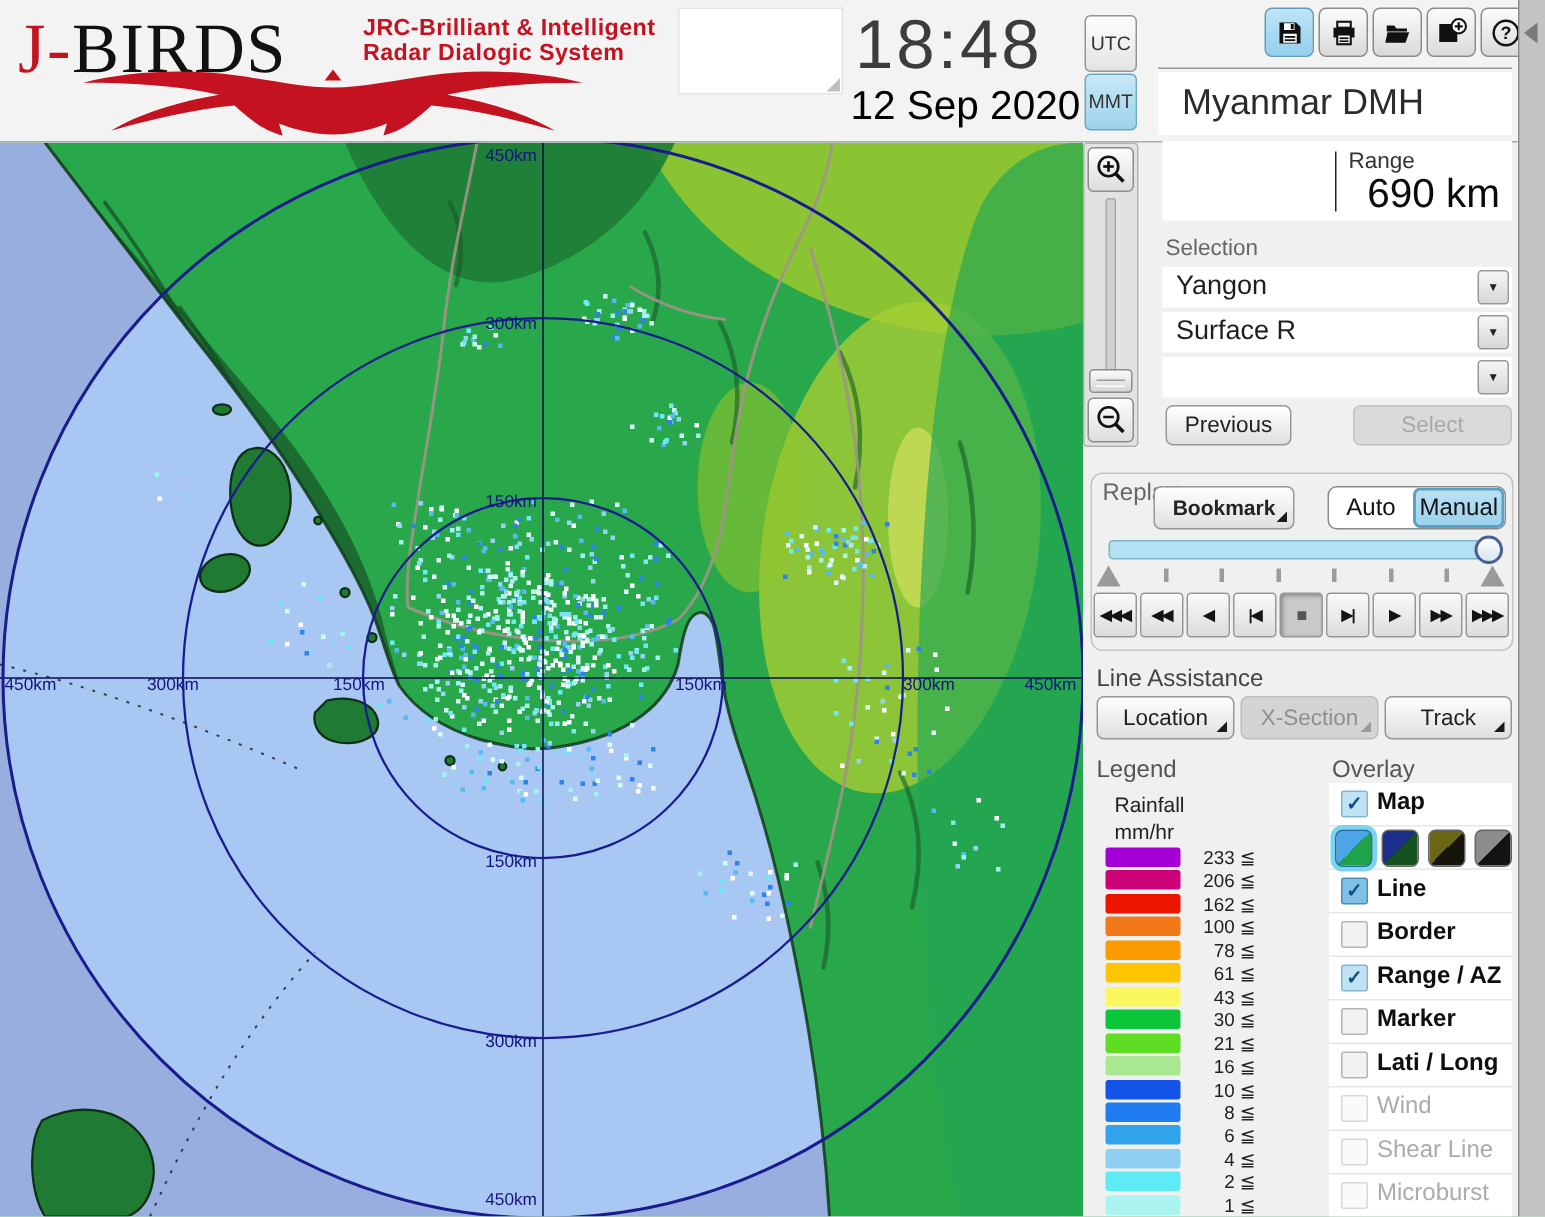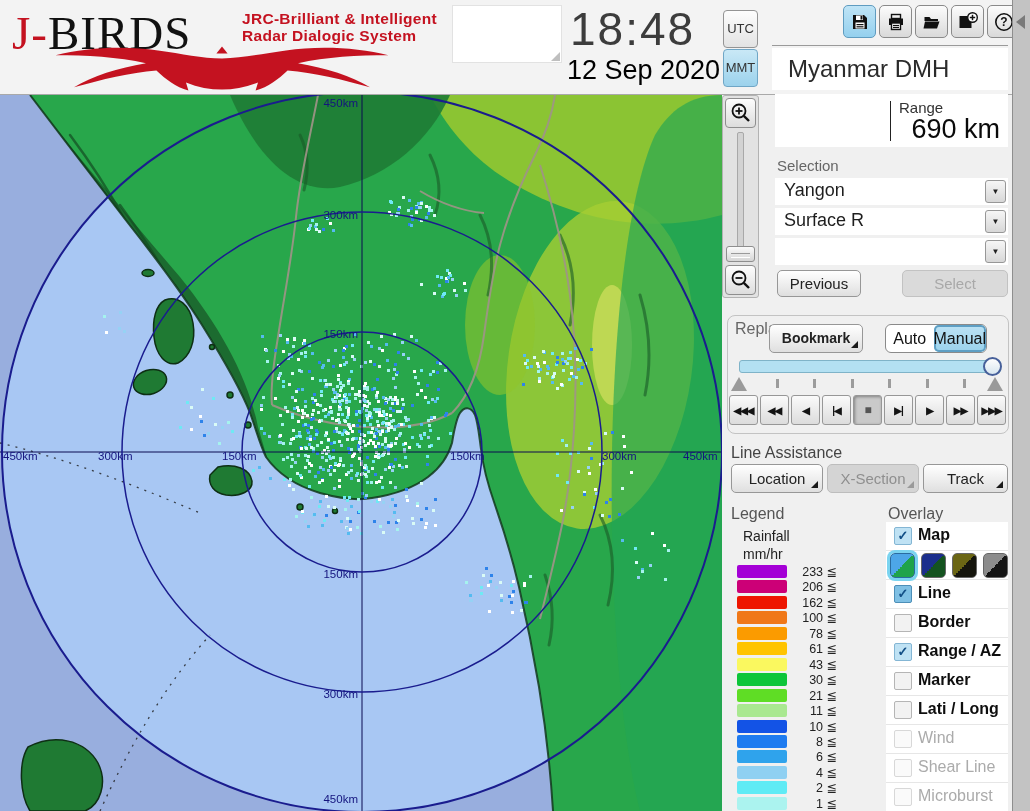--- a/index.html
+++ b/index.html
@@ -51,21 +51,21 @@
   #btn-select { left:902px; top:270px; width:106px; height:27px; line-height:25px;
       background:#DADADA; border-color:#C2C2C2; color:#A8A8A8; cursor:default; }
 
   
   #replay-group { left:727px; top:315px; width:282px; height:119px; border:1px solid #C3C3C3; border-radius:8px; }
   #replay-label { left:735px; top:320px; font-size:16px; color:#666; }
   #btn-bookmark { left:769px; top:324px; width:94px; height:29px; line-height:27px; font-size:14px; font-weight:bold; }
   .corner-tri { position:absolute; right:4px; bottom:4px; width:0; height:0;
       border-left:7px solid transparent; border-bottom:7px solid #1A1A1A; }
   .corner-tri.dim { border-bottom-color:#9A9A9A; }
-  #automanual { left:885px; top:324px; width:102px; height:29px; border:1px solid #8A8A8A; border-radius:6px;
+  #automanual { left:885px; top:324px; width:119px; height:29px; border:1px solid #8A8A8A; border-radius:6px;
       overflow:hidden; display:flex; background:#FFF; }
   #btn-auto { width:57px; height:100%; font-size:16px; color:#111; text-align:center; line-height:27px; cursor:pointer; }
   #btn-manual { width:62px; height:100%; font-size:16px; color:#111; text-align:center; line-height:27px;
       background:linear-gradient(#BCE2F4,#9AD2EC); box-shadow:inset 0 0 0 2px #5E9FC4; border-radius:5px; cursor:pointer; }
   #replay-slider-track { left:739px; top:360px; width:262px; height:13px; background:#B3E0F2;
       border:1px solid #7FB3C8; border-radius:3px; }
   #replay-slider-handle { left:983px; top:357px; width:19px; height:19px; border-radius:50%;
       background:linear-gradient(#FDFDFD,#D8E6F0); border:2px solid #47609A; cursor:pointer; }
   .end-tri { width:0; height:0; border-left:8px solid transparent; border-right:8px solid transparent;
       border-bottom:14px solid #9A9A9A; top:377px; }
@@ -1277,21 +1277,21 @@
     <div class="lg-row" style="top: 108.15px;">
       <div class="lg-swatch" style="background: rgb(13, 197, 58);"></div>
       <div class="lg-val">30 ≦</div>
     </div>
     <div class="lg-row" style="top: 123.6px;">
       <div class="lg-swatch" style="background: rgb(95, 221, 37);"></div>
       <div class="lg-val">21 ≦</div>
     </div>
     <div class="lg-row" style="top: 139.05px;">
       <div class="lg-swatch" style="background: rgb(169, 232, 144);"></div>
-      <div class="lg-val">11 ≦</div>
+      <div class="lg-val">16 ≦</div>
     </div>
     <div class="lg-row" style="top: 154.5px;">
       <div class="lg-swatch" style="background: rgb(19, 83, 230);"></div>
       <div class="lg-val">10 ≦</div>
     </div>
     <div class="lg-row" style="top: 169.95px;">
       <div class="lg-swatch" style="background: rgb(30, 123, 240);"></div>
       <div class="lg-val">8 ≦</div>
     </div>
     <div class="lg-row" style="top: 185.4px;">

